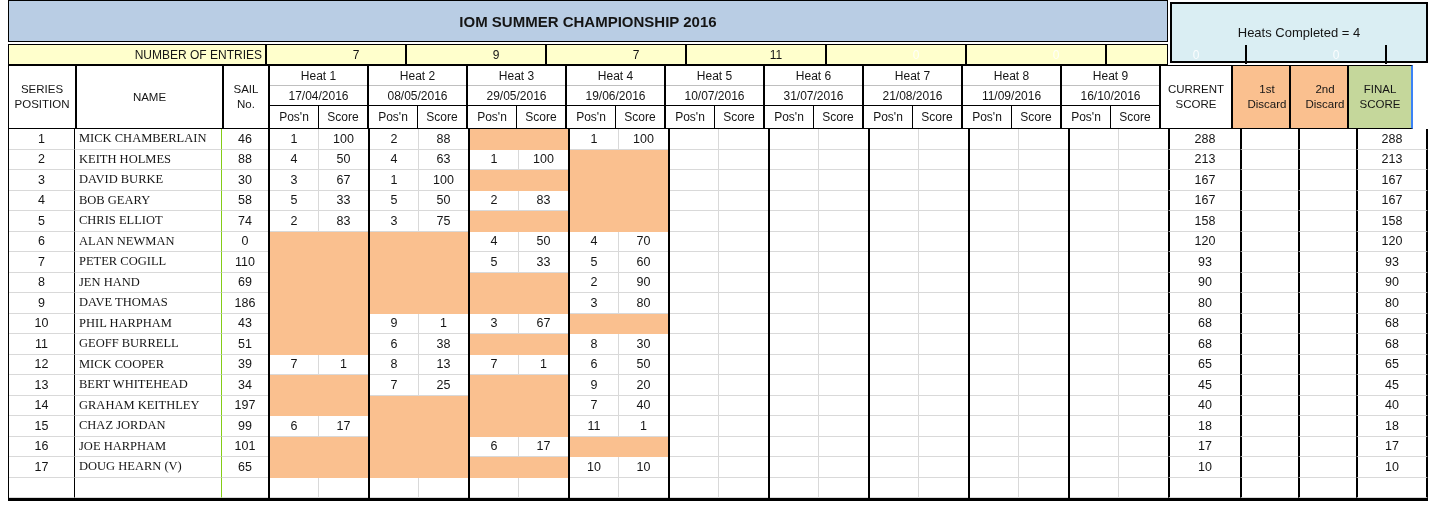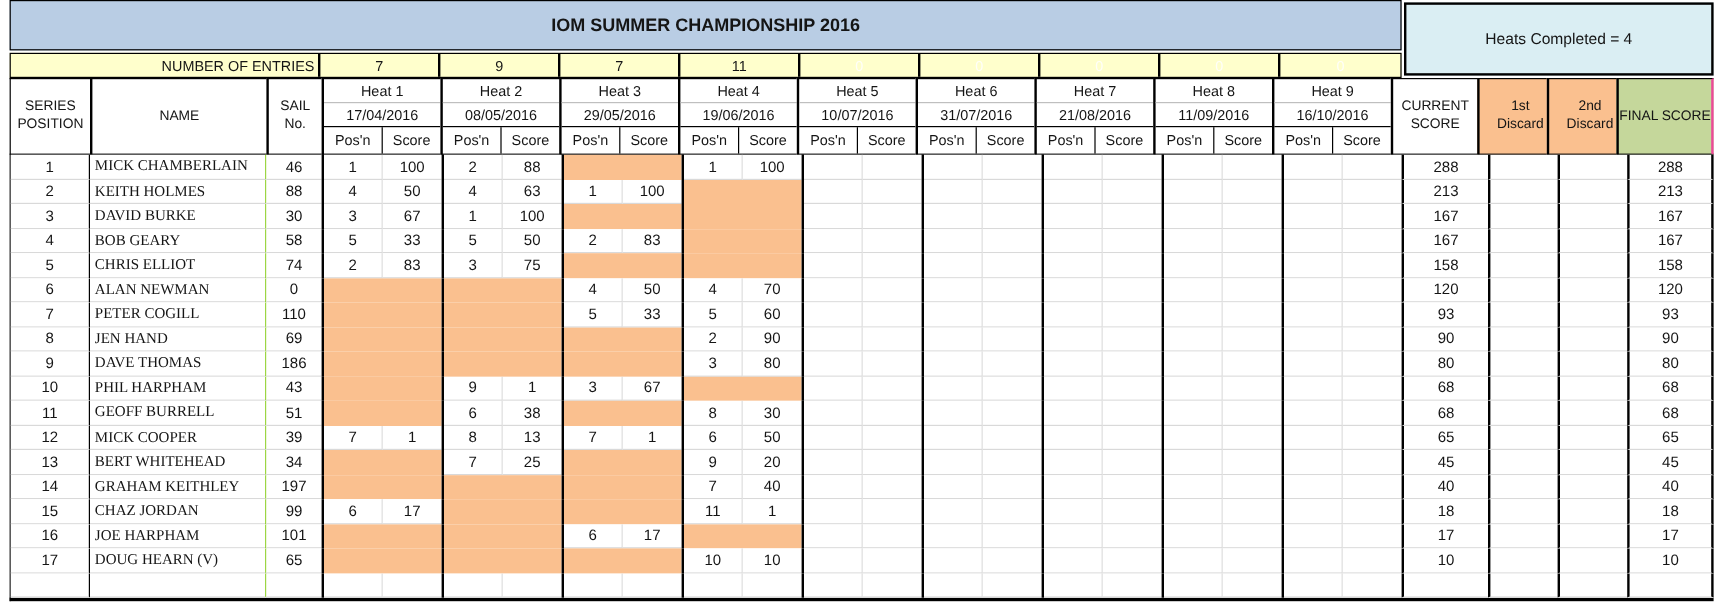--- a/index.html
+++ b/index.html
@@ -25,20 +25,21 @@
     background: var(--pale_blue);
     border: 2px solid #000;
     display: flex; align-items: center; justify-content: center;
     font-size: 13px;
   }
   
   .entries-band {
     position: absolute; left: 8px; top: 44px; width: 1160px; height: 21px;
     display: flex; background: var(--yellow);
     border: 1px solid #000;
+    gap: 40px;
   }
   .entries-label {
     flex: 0 0 258px;
     display: flex; align-items: center; justify-content: flex-end;
     padding-right: 3px; font-size: 12px;
     border-right: 2px solid #000;
   }
   .entry-cell {
     flex: 0 0 100px;
     display: flex; align-items: center; justify-content: center;
@@ -72,21 +73,21 @@
   .hg-name { border-bottom: 1px solid #bfbfbf; }
   .hg-date { border-bottom: 1px solid #000; }
   .hg-sub { flex: 1; display: flex; }
   .hg-posn, .hg-score {
     display: flex; align-items: center; justify-content: center; font-size: 12px;
   }
   .hg-posn { width: 49px; border-right: 1px solid #000; }
   .hg-score { flex: 1; }
   .hc-current { width: 72px; border-left-width: 2px; }
   .hc-d1, .hc-d2 { width: 58px; background: var(--orange); border-left-width: 2px; padding-left: 12px; }
-  .hc-final { width: 81px; background: var(--green); border-left-width: 2px; border-right: 2px solid #ec4899; }
+  .hc-final { width: 66px; background: var(--green); border-left-width: 2px; border-right: 2px solid #3b82f6; }
   
   .data-grid {
     position: absolute; left: 8px; top: 129px; width: 1420px; height: 372px;
     display: flex; flex-direction: column;
     border-left: 1px solid #000;
     border-bottom: 3px solid #000;
   }
   .drow { flex: 1; display: flex; }
   .dc {
     display: flex; align-items: center; justify-content: center;

